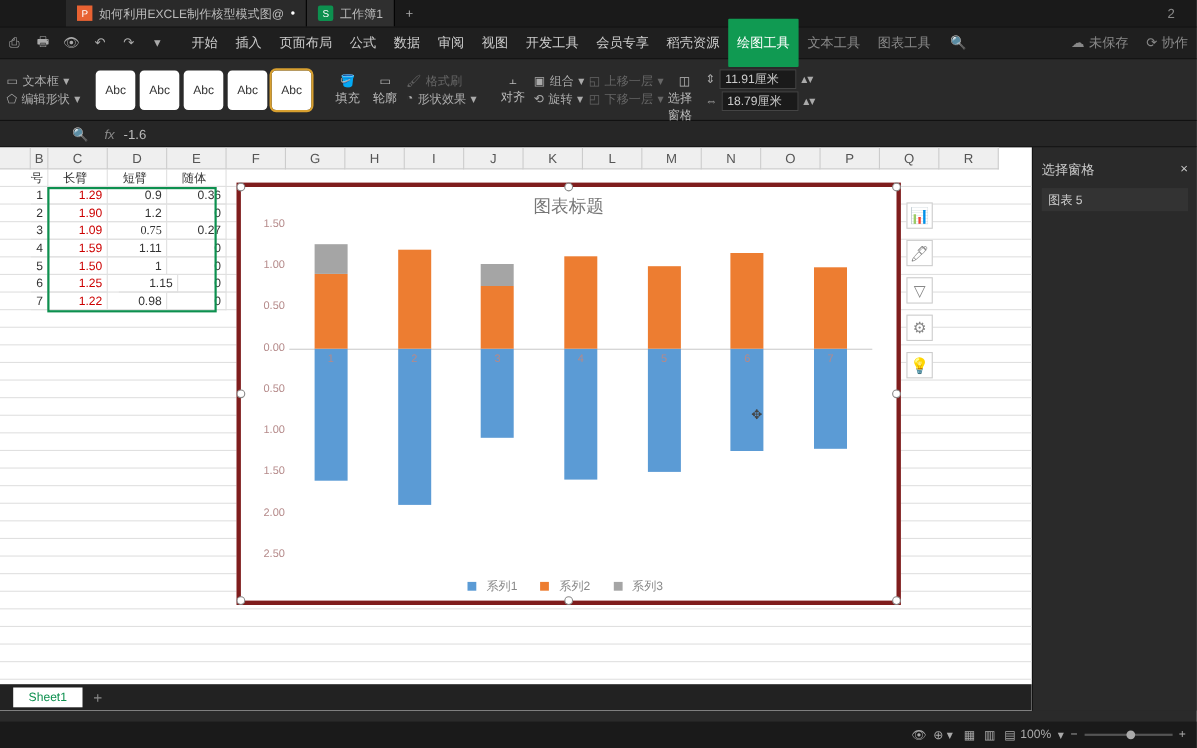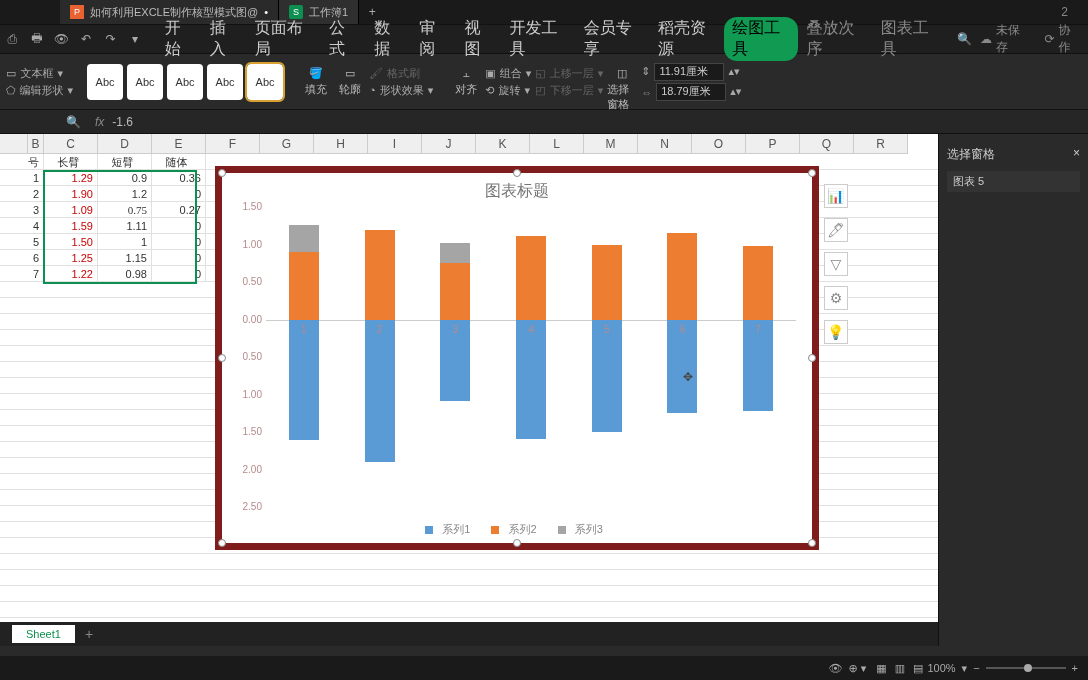--- a/index.html
+++ b/index.html
@@ -11,22 +11,22 @@
 .doctab .ic { width:14px; height:14px; background:#e86232; display:inline-block; font-size:9px; color:#fff; text-align:center; line-height:14px; }
 .doctab.active { background:#2f2f2f; }
 .doctab .ic.g { background:#0d904f; border-radius:2px; }
 .filler { flex:1; }
 .topright { padding-right:20px; color:#888; }
 
 
 .qbar { height:30px; background:#1f1f1f; display:flex; align-items:center; border-top:1px solid #111; border-bottom:1px solid #111; }
 .qbtn { width:22px; height:22px; display:flex; align-items:center; justify-content:center; color:#aaa; margin:0 2px; }
 .menubar { display:flex; align-items:center; height:30px; }
-.mitem { padding:12px 8px; height:44px; display:flex; align-items:center; color:#ccc; font-size:16px; }
-.mitem.active { background:#109a52; color:#000000; border-radius:13px; }
+.mitem { padding:12px 8px; height:44px; display:flex; align-items:center; color:#ccc; font-size:12px; }
+.mitem.active { background:#109a52; color:#ffffff; border-radius:1px; }
 .mitem.dim { color:#888; }
 .sbox { display:flex; align-items:center; color:#888; gap:4px; margin-left:10px; }
 .rlabel { color:#888; display:flex; align-items:center; gap:4px; padding:0 8px; }
 
 
 .ribbon { height:56px; background:#2a2a2a; display:flex; align-items:center; padding:0 6px; border-bottom:1px solid #111; gap:4px; }
 .rgroup { display:flex; flex-direction:column; gap:2px; color:#aaa; font-size:11px; }
 .rrow { display:flex; align-items:center; gap:4px; }
 .swsq { width:36px; height:36px; background:#fff; color:#333; display:flex; align-items:center; justify-content:center; border-radius:4px; font-size:11px; }
 .swsq.sel { outline:2px solid #d8a030; }
@@ -54,21 +54,21 @@
 
 .colhdr { position:absolute; top:0; left:0; height:20px; display:flex; background:#efefef; }
 .chcell { border-right:1px solid #ccc; border-bottom:1px solid #ccc; text-align:center; color:#555; font-size:12px; line-height:20px; }
 .gridcells { position:absolute; left:0; top:20px; }
 .gcell { position:absolute; border-right:1px solid #e0e0e0; border-bottom:1px solid #e0e0e0; font-size:11px; text-align:right; padding-right:4px; line-height:16px; height:16px; color:#333; }
 .gcell.red { color:#c00; }
 .gcell.hdr { text-align:center; color:#333; }
 .selrange { position:absolute; border:2px solid #0d904f; pointer-events:none; }
 
 
-.chartobj { position:absolute; left:215px; top:32px; width:604px; height:384px; background:#fff; border:7px solid #7f1d1d; }
+.chartobj { position:absolute; left:215px; top:32px; width:604px; height:384px; background:#fff; border:4px solid #7f1d1d; }
 .handle { position:absolute; width:8px; height:8px; background:#fff; border:1px solid #888; border-radius:50%; }
 .charttitle { text-align:center; font-size:16px; color:#777; padding:8px 0; }
 .plot { position:absolute; left:44px; top:34px; width:530px; height:300px; }
 .axis-lbl { position:absolute; font-size:10px; color:#b58a8a; text-align:right; width:38px; left:-42px; }
 .bar { position:absolute; }
 .catlbl { position:absolute; font-size:10px; color:#b58a8a; width:20px; text-align:center; }
 .legend { position:absolute; bottom:6px; left:0; right:0; text-align:center; font-size:11px; color:#888; }
 .legend span { margin:0 6px; }
 .lsq { display:inline-block; width:8px; height:8px; vertical-align:middle; margin-right:3px; }
 
@@ -118,21 +118,21 @@
     <div class="mitem">插入</div>
     <div class="mitem">页面布局</div>
     <div class="mitem">公式</div>
     <div class="mitem">数据</div>
     <div class="mitem">审阅</div>
     <div class="mitem">视图</div>
     <div class="mitem">开发工具</div>
     <div class="mitem">会员专享</div>
     <div class="mitem">稻壳资源</div>
     <div class="mitem active">绘图工具</div>
-    <div class="mitem dim">叠放次序</div>
+    <div class="mitem dim">文本工具</div>
     <div class="mitem dim">图表工具</div>
     <div class="sbox">
         <span>🔍</span>
       </div>
   </div>
   <div class="filler"></div>
   <div class="rlabel">
       <span>☁</span>
       <span>未保存</span>
     </div>
@@ -279,21 +279,21 @@
         <div class="gcell" style="left: 28px; top: 64px; width: 16px;">4</div>
         <div class="gcell red" style="left: 44px; top: 64px; width: 54px;">1.59</div>
         <div class="gcell" style="left: 98px; top: 64px; width: 54px;">1.11</div>
         <div class="gcell" style="left: 152px; top: 64px; width: 54px;">0</div>
         <div class="gcell" style="left: 28px; top: 80px; width: 16px;">5</div>
         <div class="gcell red" style="left: 44px; top: 80px; width: 54px;">1.50</div>
         <div class="gcell" style="left: 98px; top: 80px; width: 54px;">1</div>
         <div class="gcell" style="left: 152px; top: 80px; width: 54px;">0</div>
         <div class="gcell" style="left: 28px; top: 96px; width: 16px;">6</div>
         <div class="gcell red" style="left: 44px; top: 96px; width: 54px;">1.25</div>
-        <div class="gcell" style="left: 98px; top: 96px; width: 54px;">1.15</div>
+        <div class="gcell" style="left: 108px; top: 96px; width: 54px;">1.15</div>
         <div class="gcell" style="left: 152px; top: 96px; width: 54px;">0</div>
         <div class="gcell" style="left: 28px; top: 112px; width: 16px;">7</div>
         <div class="gcell red" style="left: 44px; top: 112px; width: 54px;">1.22</div>
         <div class="gcell" style="left: 98px; top: 112px; width: 54px;">0.98</div>
         <div class="gcell" style="left: 152px; top: 112px; width: 54px;">0</div>
         <div class="gcell" style="left: 0px; top: 0px; width: 938px; border-right: none;"></div>
         <div class="gcell" style="left: 0px; top: 16px; width: 938px; border-right: none;"></div>
         <div class="gcell" style="left: 0px; top: 32px; width: 938px; border-right: none;"></div>
         <div class="gcell" style="left: 0px; top: 48px; width: 938px; border-right: none;"></div>
         <div class="gcell" style="left: 0px; top: 64px; width: 938px; border-right: none;"></div>

